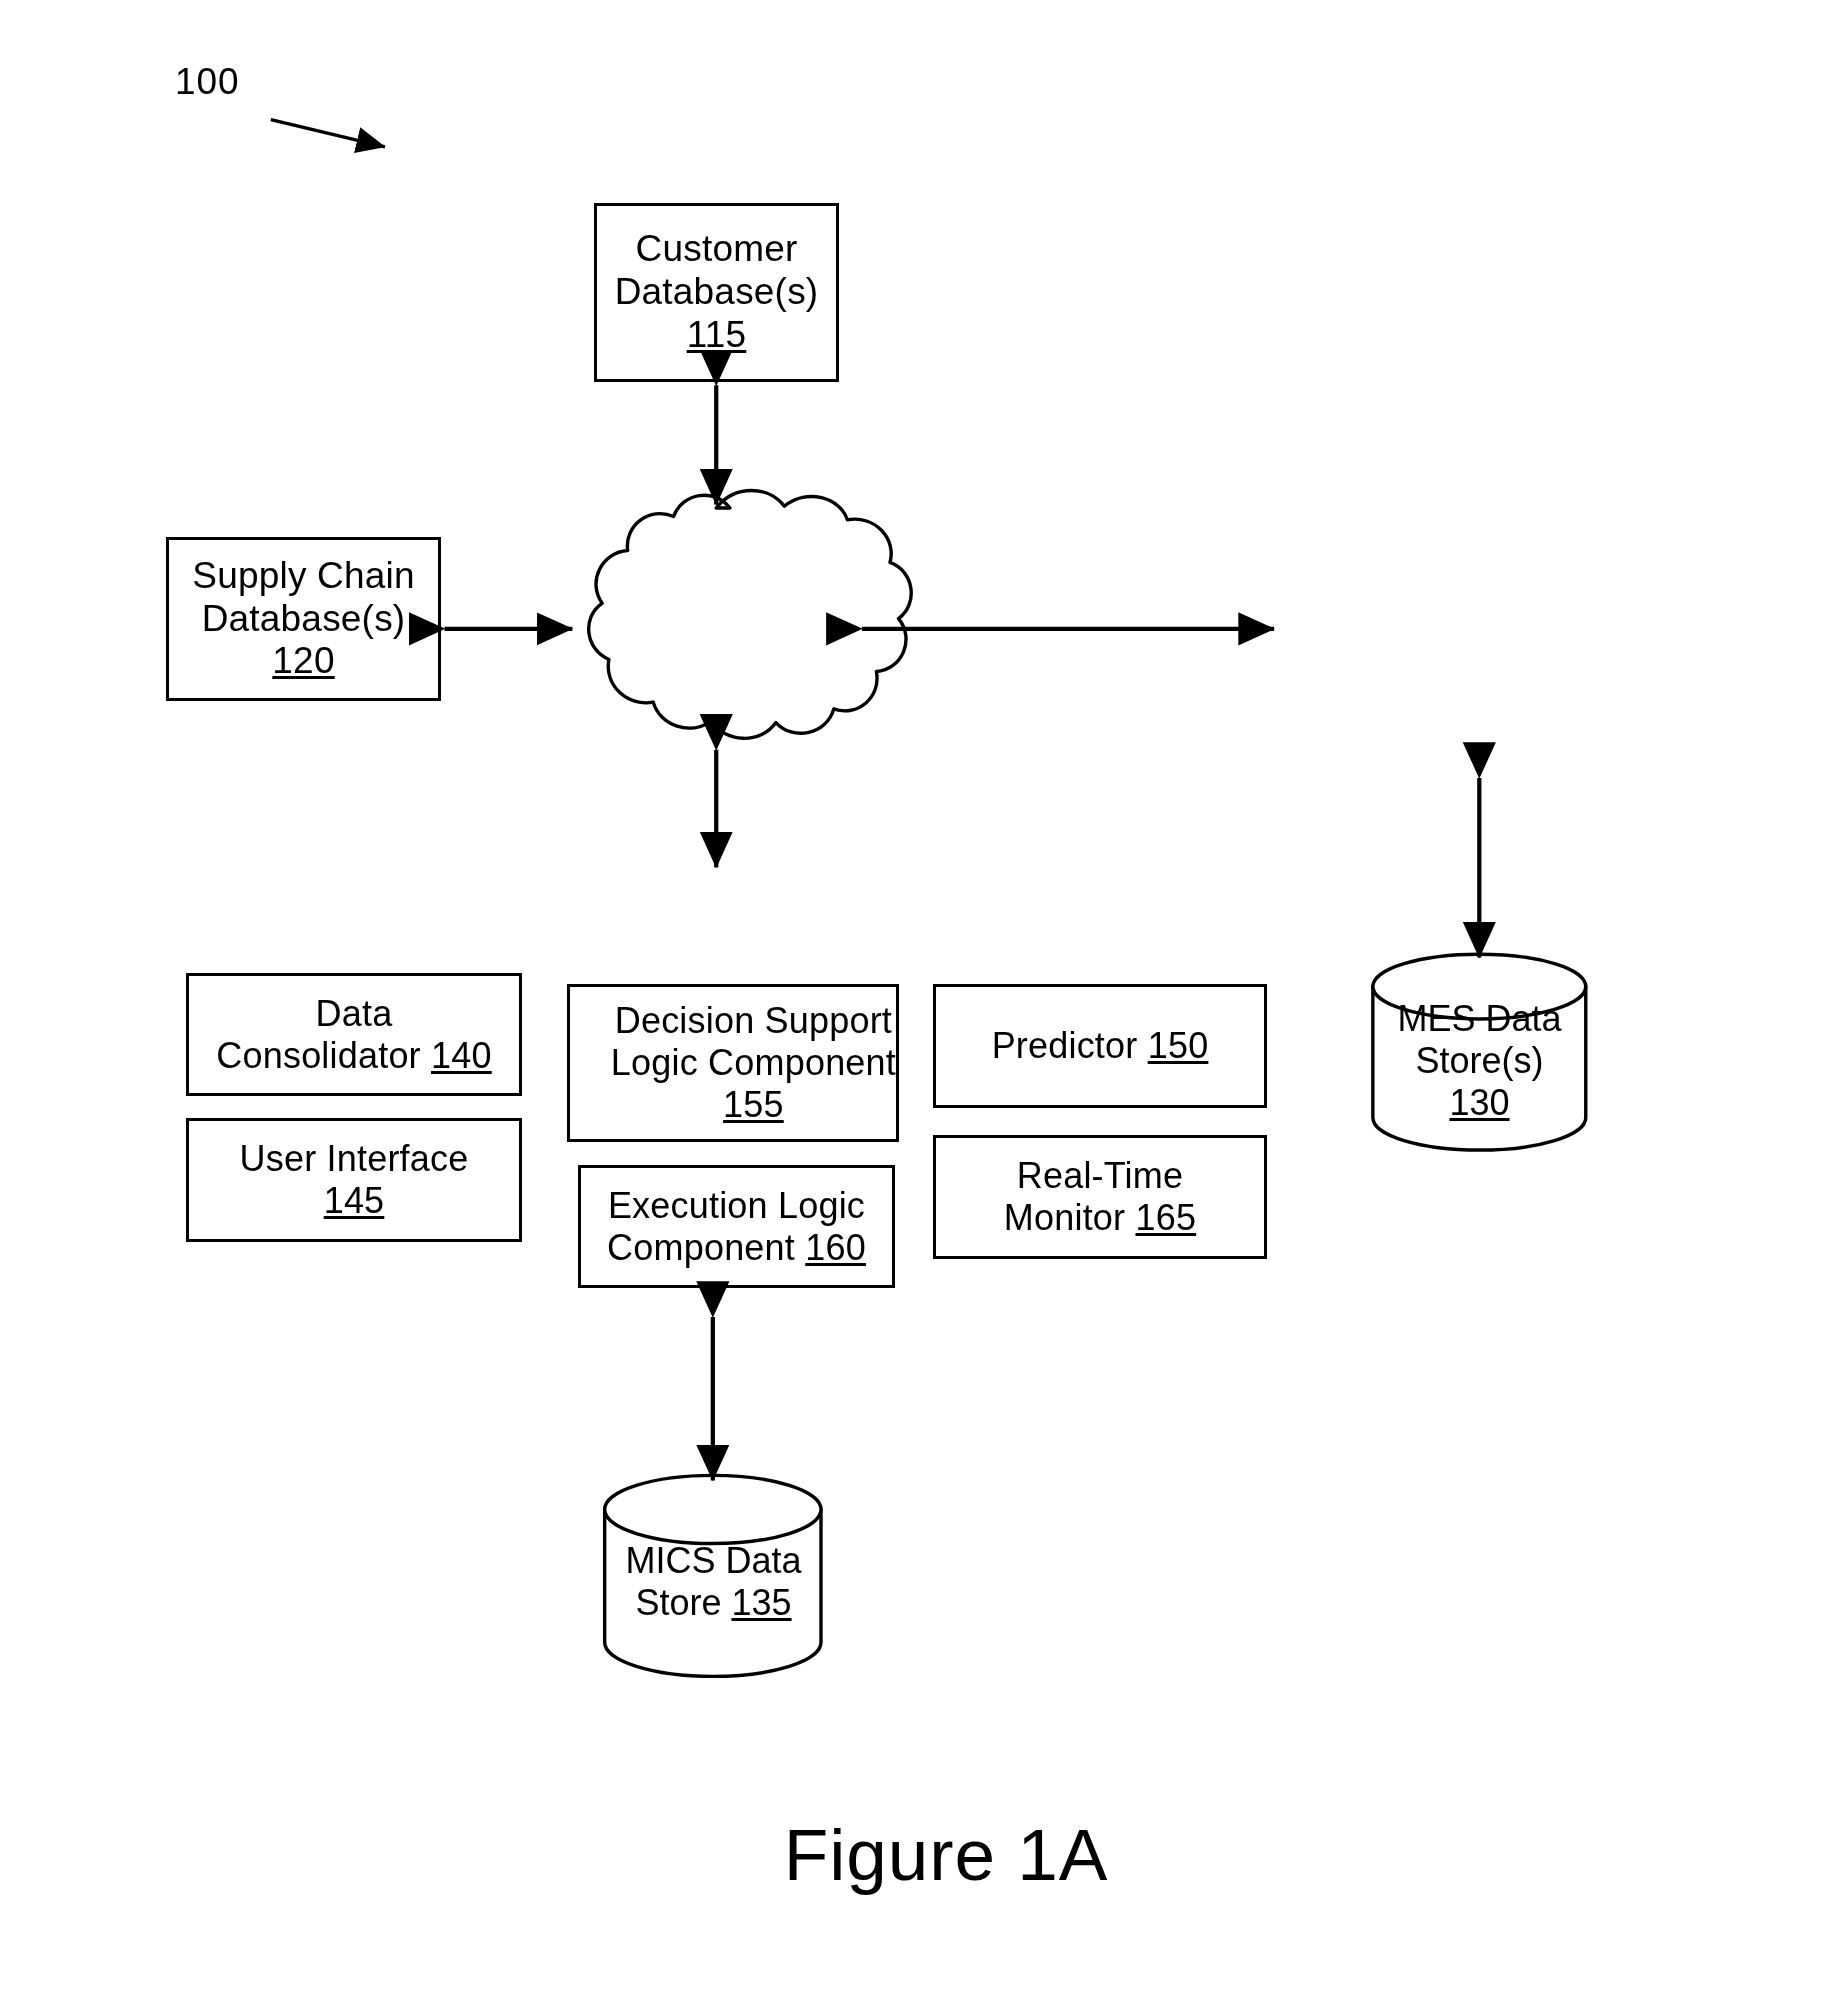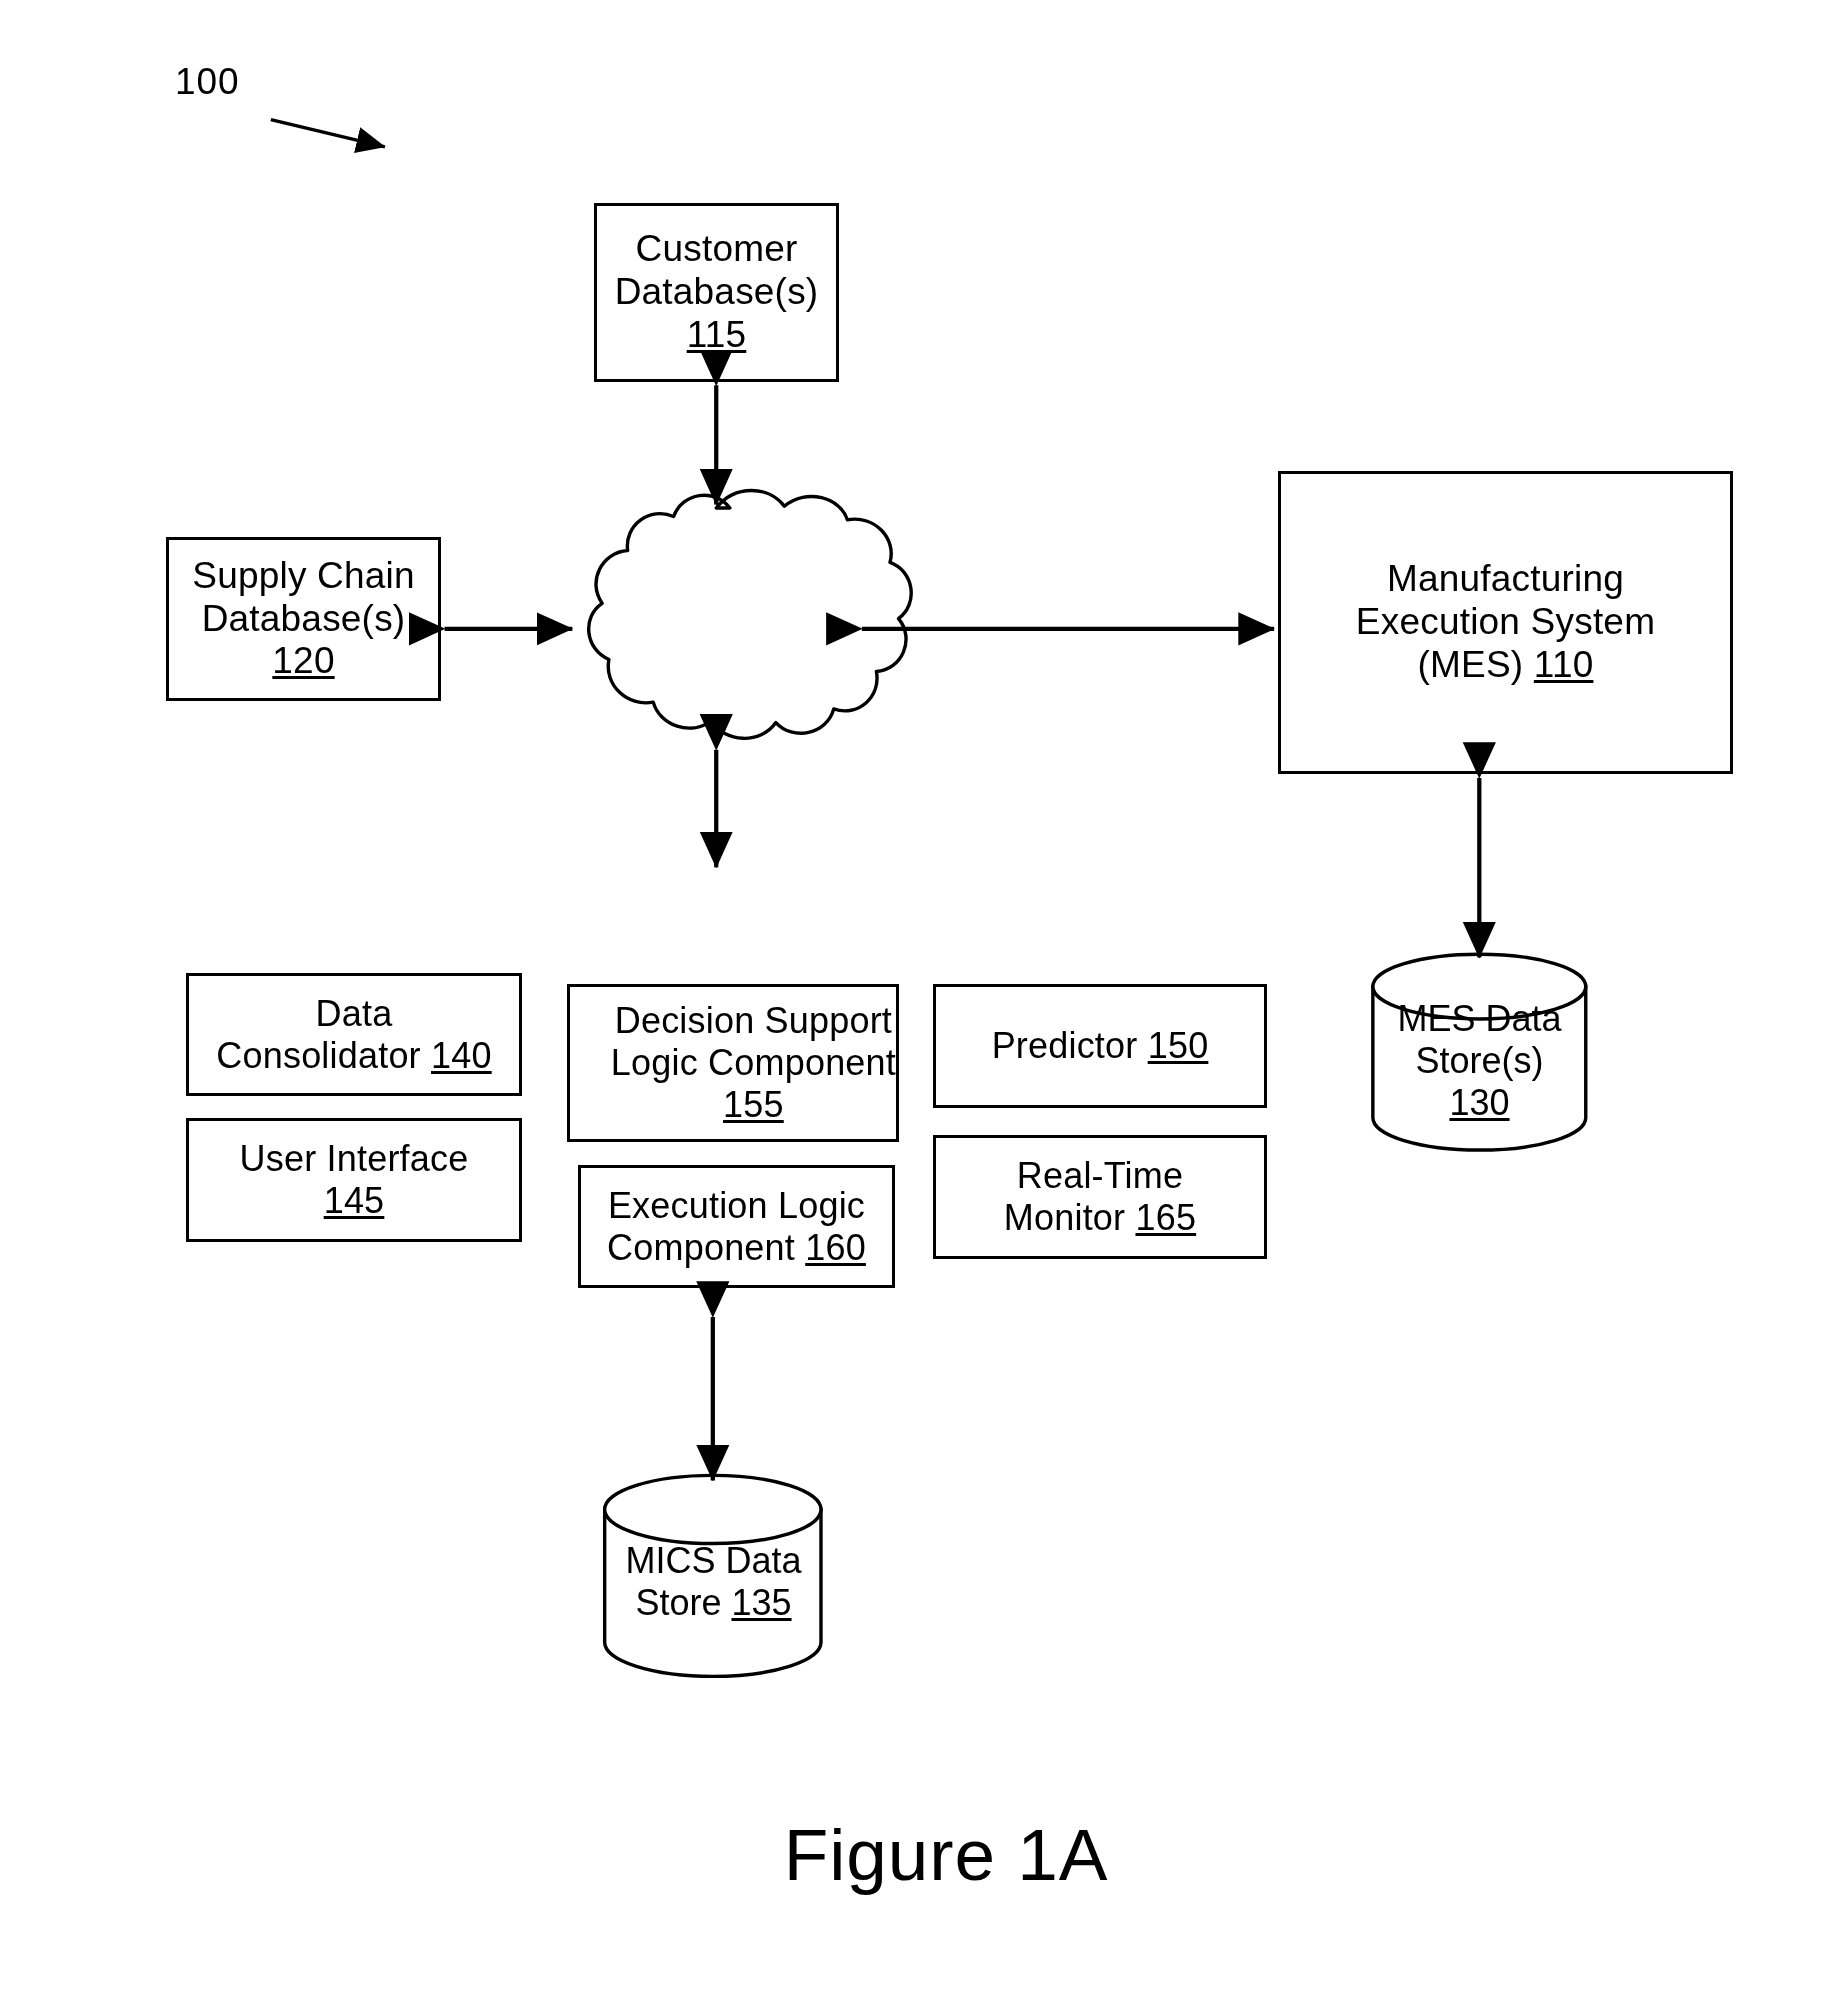--- a/index.html
+++ b/index.html
@@ -218,25 +218,20 @@
 </span><span class="ref">115</span></div>
   </div>
 
   <div id="supply-chain-db" class="node boxed">
     <div class="txt"><span>Supply Chain
 Database(s)
 </span><span class="ref">120</span></div>
   </div>
 
 
-  <div id="mes-box" class="node boxed">
-    <div class="txt"><span>Manufacturing
-Execution System
-(MES) </span><span class="ref">110</span></div>
-  </div>
 
 
   <div id="data-consolidator" class="node boxed">
     <div class="txt"><span>Data
 Consolidator </span><span class="ref">140</span></div>
   </div>
 
   <div id="user-interface" class="node boxed">
     <div class="txt"><span>User Interface
 </span><span class="ref">145</span></div>

